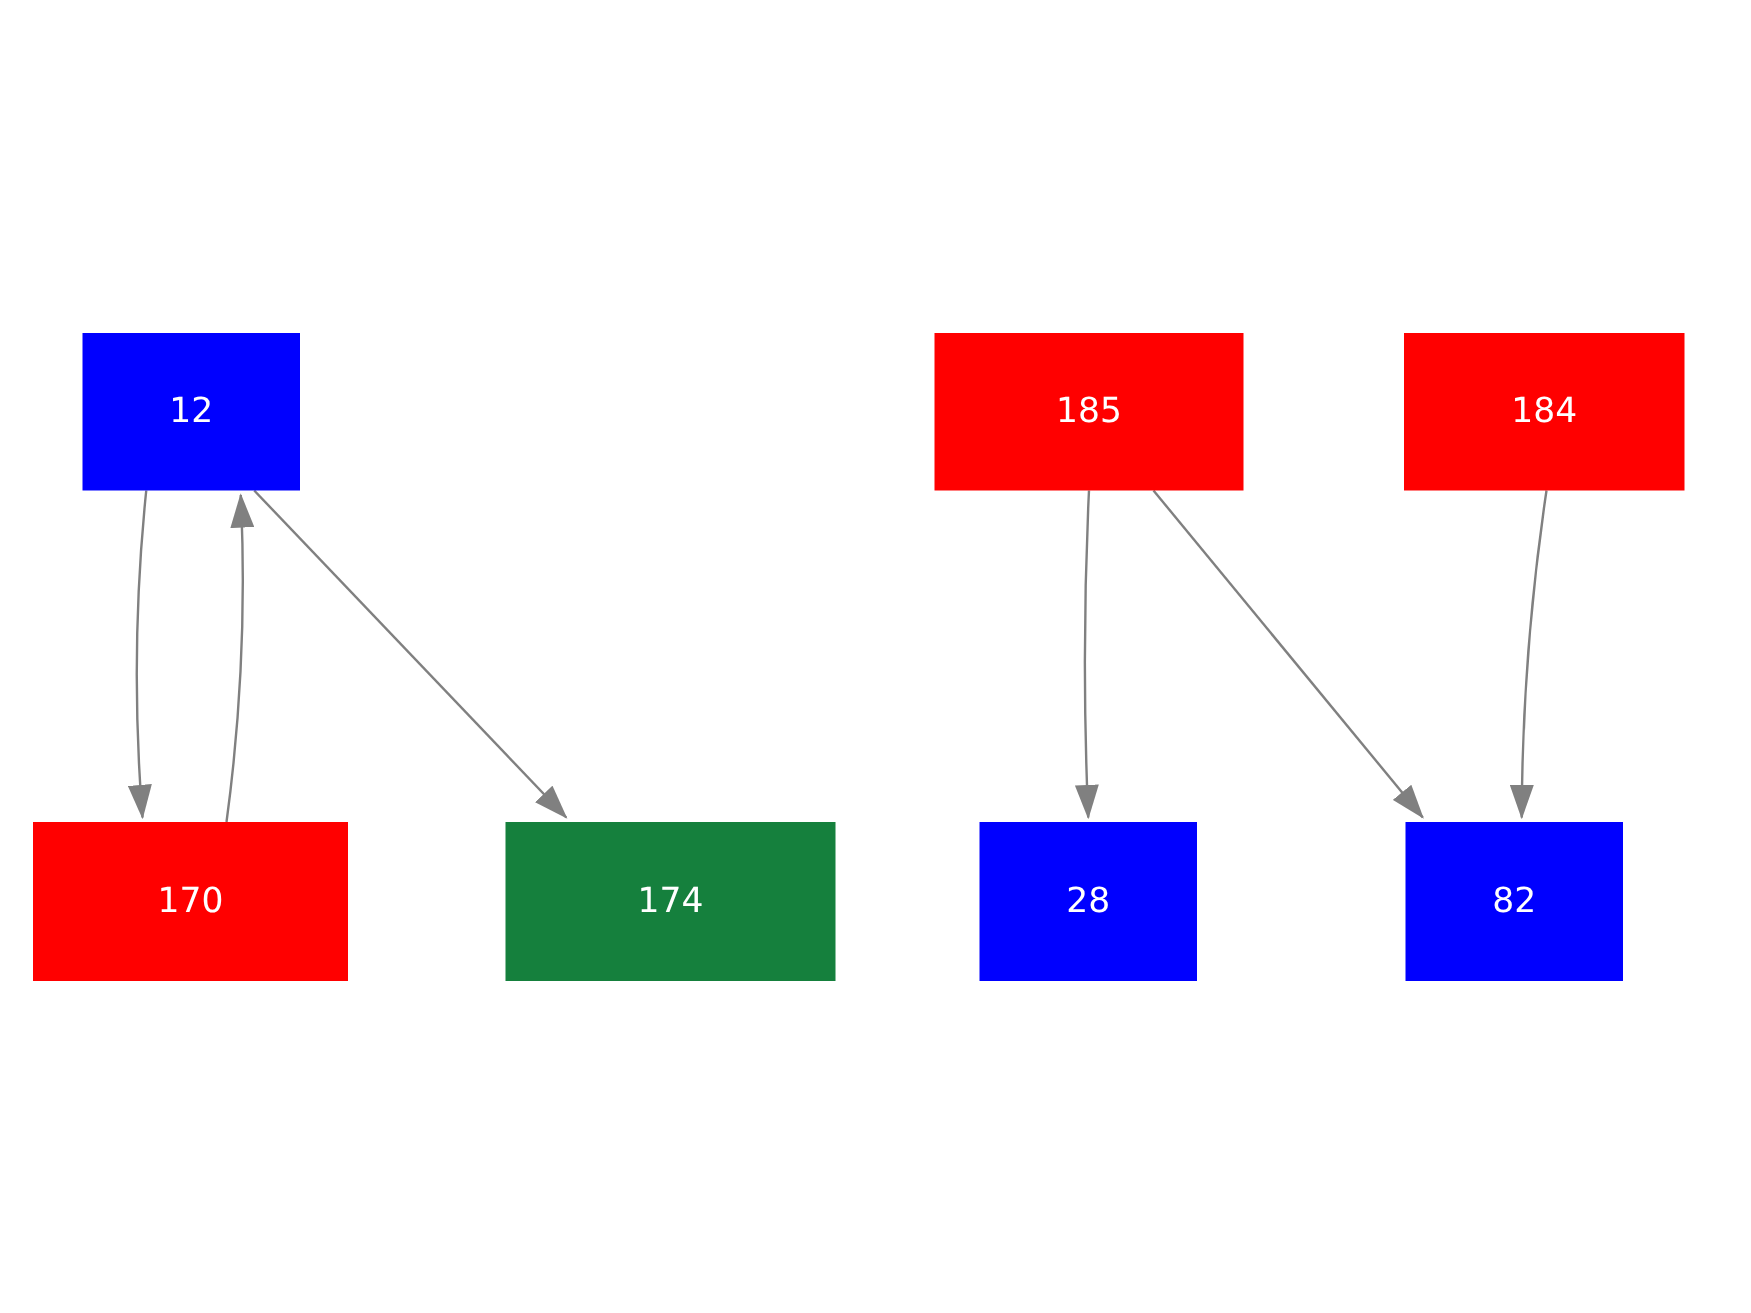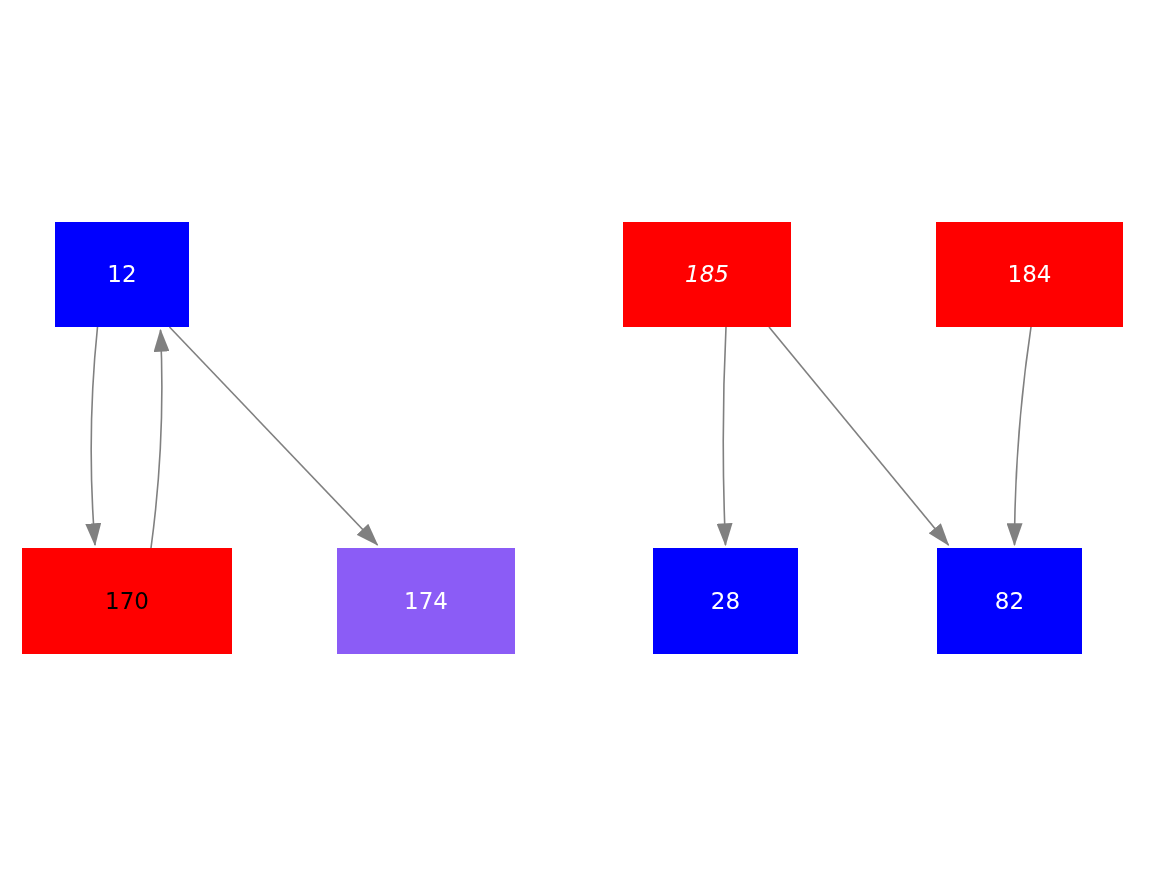--- a/index.html
+++ b/index.html
@@ -43,30 +43,30 @@
       </marker>
     </defs>
   <path d="M 97.5 327 Q 86.25 436 95 545" fill="none" stroke="#808080" stroke-width="1.6" marker-end="url(#arrow-head)"></path>
       <path d="M 151 548 Q 165.75 439 160.5 330" fill="none" stroke="#808080" stroke-width="1.6" marker-end="url(#arrow-head)"></path>
       <path d="M 169.5 327 Q 273.5 436 377.5 545" fill="none" stroke="#808080" stroke-width="1.6" marker-end="url(#arrow-head)"></path>
       <path d="M 726 327 Q 720.75 436 725.5 545" fill="none" stroke="#808080" stroke-width="1.6" marker-end="url(#arrow-head)"></path>
       <path d="M 769 327 Q 858.75 436 948.5 545" fill="none" stroke="#808080" stroke-width="1.6" marker-end="url(#arrow-head)"></path>
       <path d="M 1031 327 Q 1014.75 436 1014.5 545" fill="none" stroke="#808080" stroke-width="1.6" marker-end="url(#arrow-head)"></path>
     </svg>
 
-  <div class="node" id="node-0" style="left: 55px; top: 222px; width: 134px; height: 105px; background: rgb(0, 0, 255); color: rgb(255, 255, 255);">
+  <div class="node" id="node-0" style="left: 55px; top: 222px; width: 145px; height: 105px; background: rgb(0, 0, 255); color: rgb(255, 255, 255);">
     <span>12</span>
   </div>
-  <div class="node" id="node-1" style="left: 22px; top: 548px; width: 210px; height: 106px; background: rgb(255, 0, 0); color: #000000;">
+  <div class="node" id="node-1" style="left: 22px; top: 548px; width: 210px; height: 106px; background: rgb(255, 0, 0); color: #ffffff;">
     <span>170</span>
   </div>
-  <div class="node" id="node-2" style="left: 337px; top: 548px; width: 178px; height: 106px; background: #8b5cf6; color: rgb(255, 255, 255);">
+  <div class="node" id="node-2" style="left: 337px; top: 548px; width: 220px; height: 106px; background: #15803d; color: rgb(255, 255, 255);">
     <span>174</span>
   </div>
-  <div class="node" id="node-3" style="left: 623px; top: 222px; width: 168px; height: 105px; background: rgb(255, 0, 0); color: rgb(255, 255, 255); font-style: italic;">
+  <div class="node" id="node-3" style="left: 623px; top: 222px; width: 206px; height: 105px; background: rgb(255, 0, 0); color: rgb(255, 255, 255);">
     <span>185</span>
   </div>
   <div class="node" id="node-4" style="left: 936px; top: 222px; width: 187px; height: 105px; background: rgb(255, 0, 0); color: rgb(255, 255, 255);">
     <span>184</span>
   </div>
   <div class="node" id="node-5" style="left: 653px; top: 548px; width: 145px; height: 106px; background: rgb(0, 0, 255); color: rgb(255, 255, 255); text-align: right;">
     <span>28</span>
   </div>
   <div class="node" id="node-6" style="left: 937px; top: 548px; width: 145px; height: 106px; background: rgb(0, 0, 255); color: rgb(255, 255, 255);">
     <span>82</span>

